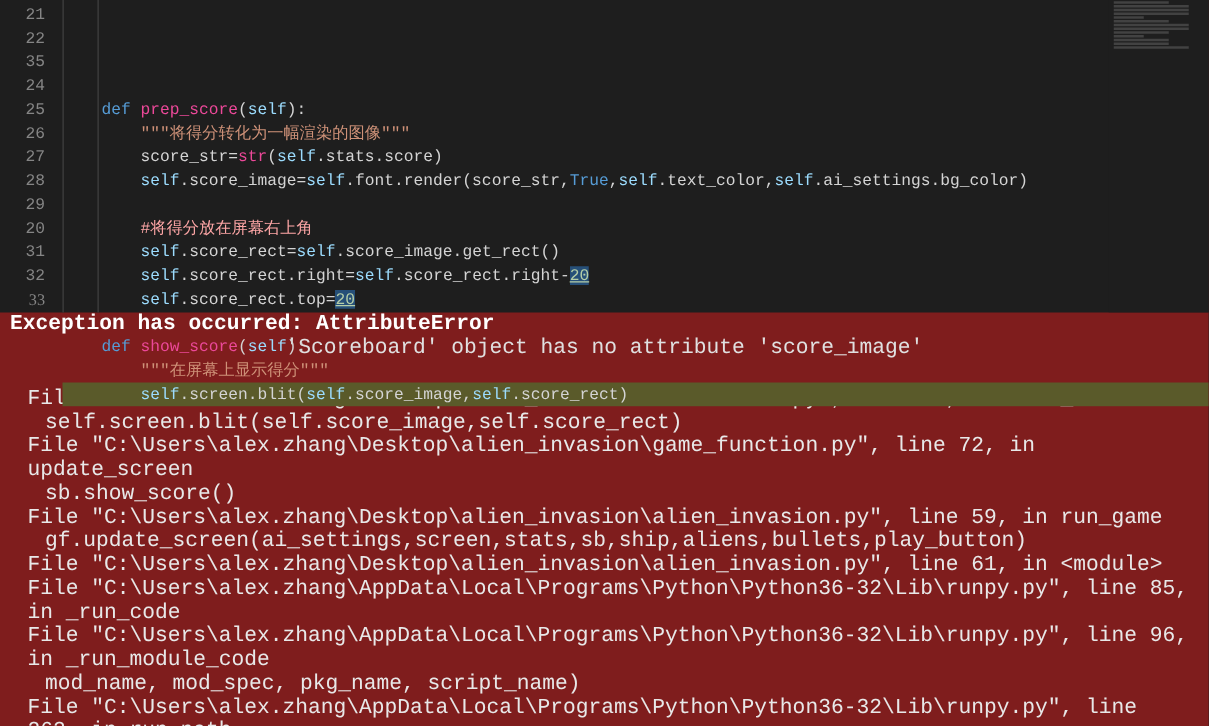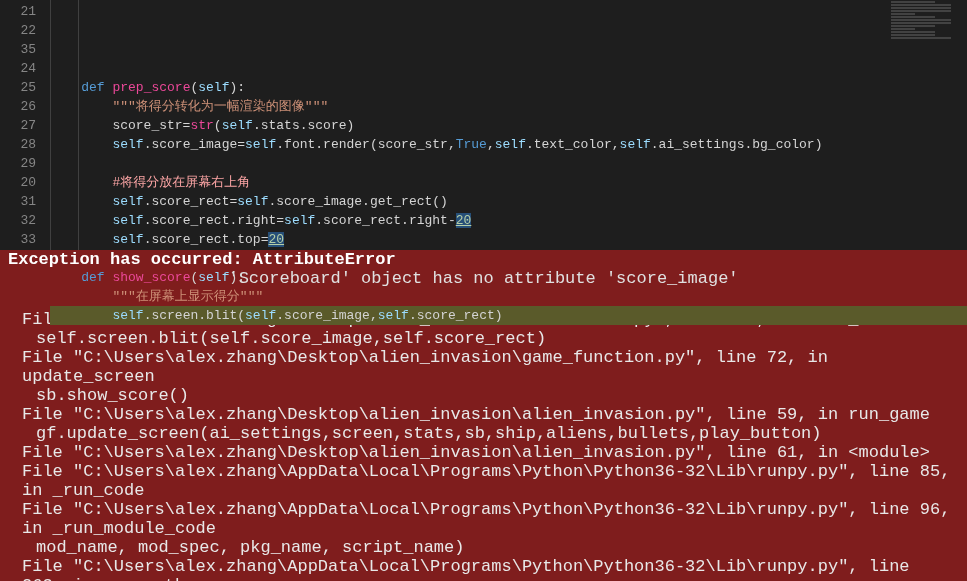--- a/index.html
+++ b/index.html
@@ -23,20 +23,21 @@
   width: 50px;
   text-align: right;
   padding-right: 14px;
   color: #858585;
   user-select: none;
   line-height: 19px;
   padding-top: 2px;
 }
 .gutter .bp {
   position: relative;
+  font-family: Liberation Serif, serif;
 }
 .gutter .bp::before {
   content: "";
   position: absolute;
   left: -10px;
   top: 5px;
   width: 0; height: 0;
   border-top: 5px solid transparent;
   border-bottom: 5px solid transparent;
   border-left: 7px solid #ffcc00;

